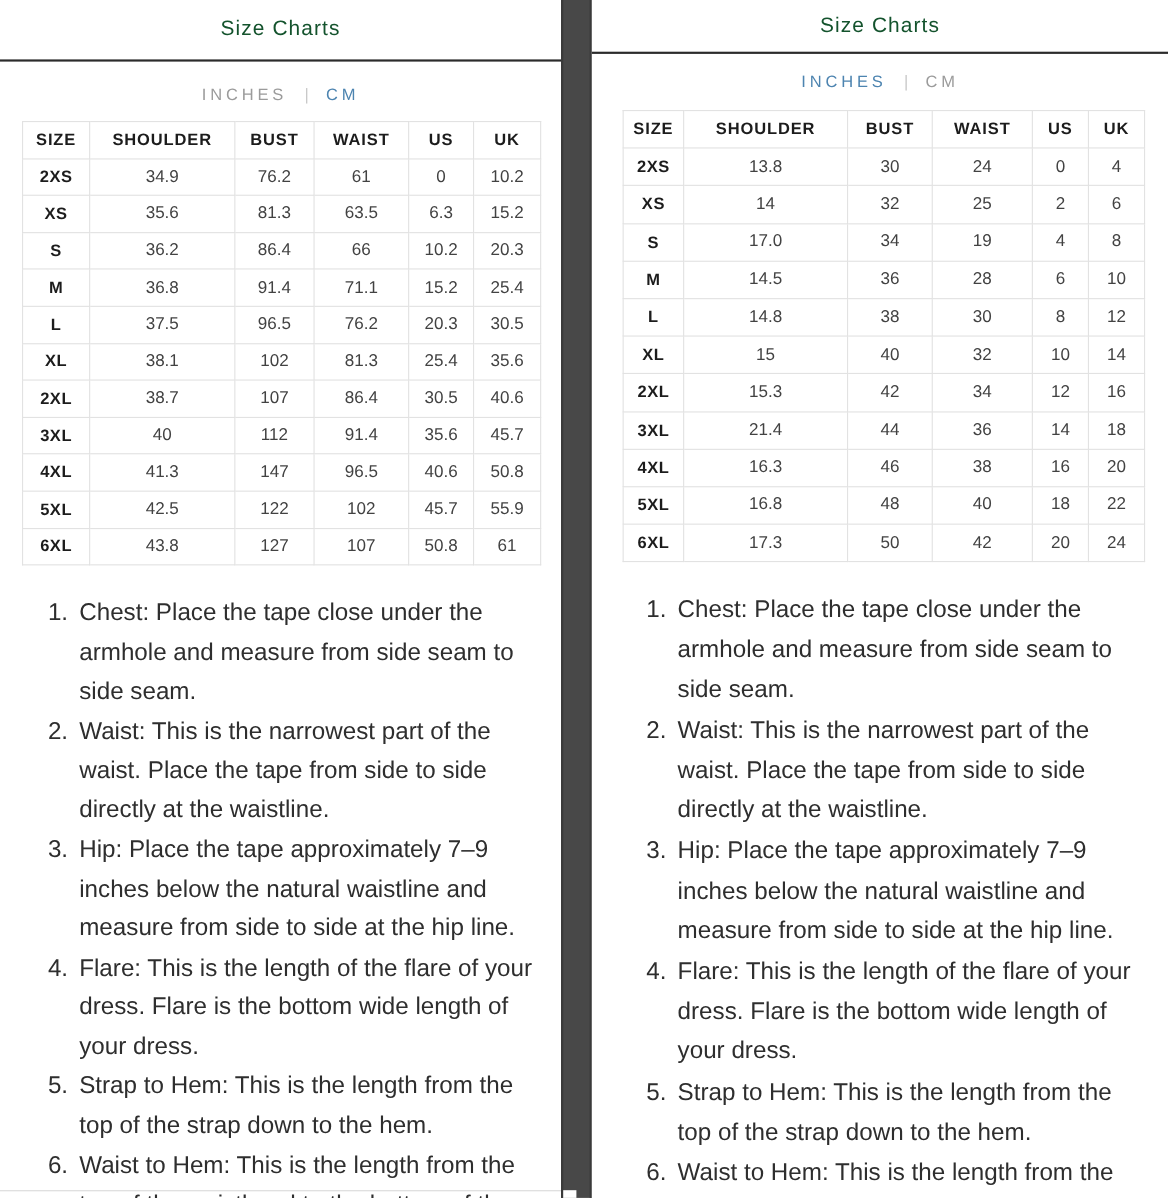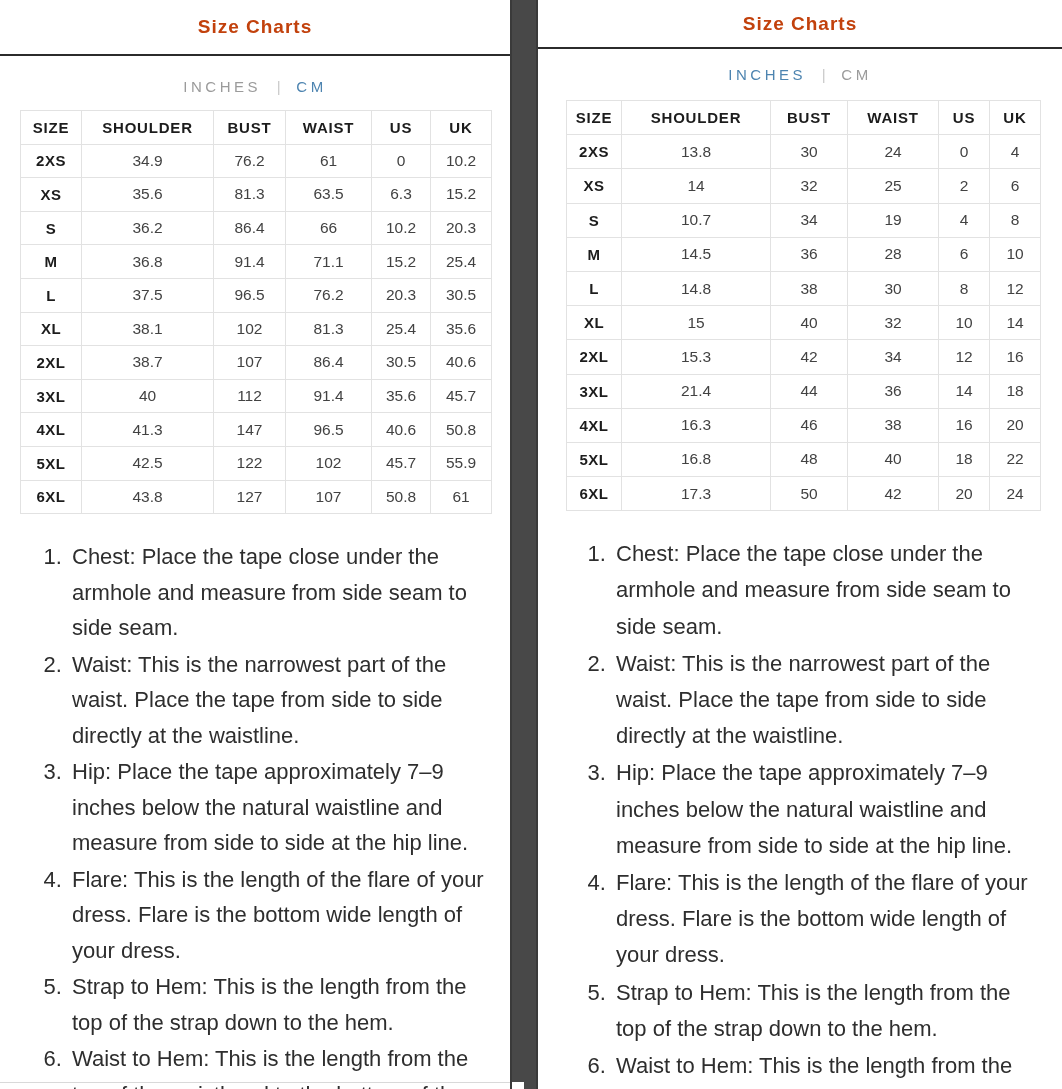--- a/index.html
+++ b/index.html
@@ -22,21 +22,21 @@
     border-left: 2px solid #3a3a3a; border-right: 2px solid #3a3a3a;
     position: relative; flex: 0 0 auto;
   }
   .divider-gap { position: absolute; left: 0; bottom: 0; width: 12px; height: 7px; background: #ffffff; }
 
   
   .panel-header { display: flex; align-items: center; justify-content: center; border-bottom: 2px solid #2b2b2b; }
   .panel-left  .panel-header { height: 56px; }
   .panel-right .panel-header { height: 49px; }
   .panel-title {
-    margin: 0; font-size: 19px; font-weight: 700; color: #c2410c; letter-spacing: 1px;
+    margin: 0; font-size: 19px; font-weight: 400; color: #14532d; letter-spacing: 1px;
   }
 
   
   .unit-tabs { text-align: center; font-size: 15px; letter-spacing: 3.5px; }
   .panel-left  .unit-tabs { margin-top: 22px; }
   .panel-right .unit-tabs { margin-top: 17px; }
   .unit-tabs .tab { cursor: pointer; }
   .unit-tabs .tab.inactive { color: #9b9b9b; }
   .unit-tabs .tab.active   { color: #4d84b0; }
   .tab-sep { color: #c9c9c9; margin: 0 8px; letter-spacing: 0; }
@@ -254,21 +254,21 @@
           <tr>
             <td>XS</td>
             <td>14</td>
             <td>32</td>
             <td>25</td>
             <td>2</td>
             <td>6</td>
           </tr>
           <tr>
             <td>S</td>
-            <td>10.7</td>
+            <td>17.0</td>
             <td>34</td>
             <td>19</td>
             <td>4</td>
             <td>8</td>
           </tr>
           <tr>
             <td>M</td>
             <td>14.5</td>
             <td>36</td>
             <td>28</td>

